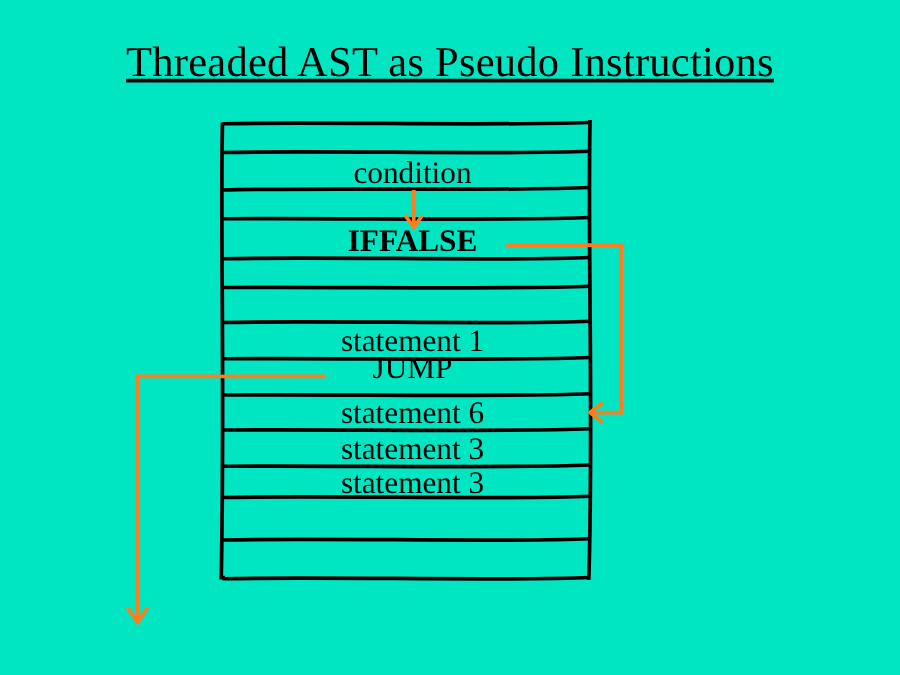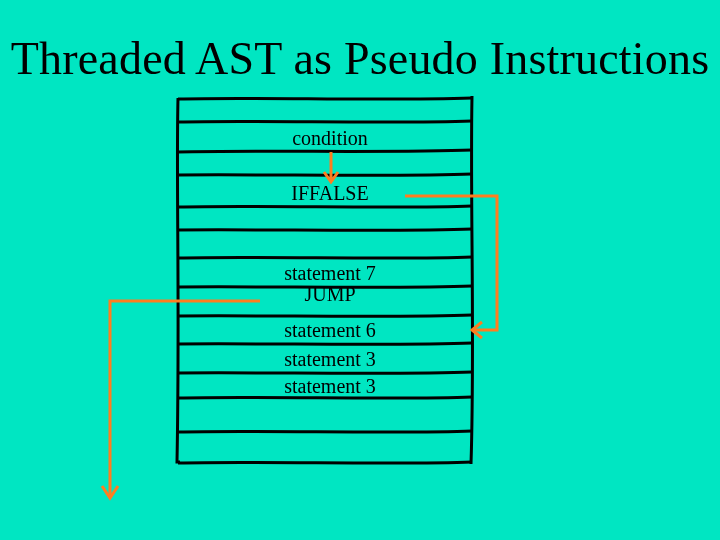--- a/index.html
+++ b/index.html
@@ -11,31 +11,32 @@
     font-family: "Times New Roman", Times, serif;
     color: #000;
     overflow: hidden;
   }
   .title {
     position: absolute;
     left: 0;
     right: 0;
     top: 32px;
     text-align: center;
-    font-size: 46px;
+    font-size: 34px;
     letter-spacing: 0.2px;
+    text-decoration: underline;
   }
   svg {
     position: absolute;
     left: 0;
     top: 0;
   }
   .row-label {
     position: absolute;
-    font-size: 20px;
+    font-size: 25px;
     line-height: 21px;
     text-align: center;
     width: 160px;
   }
 </style>
 </head>
 <body style="background: rgb(0, 230, 194);">
 
 <div class="title">Threaded AST as Pseudo Instructions</div>
 
@@ -69,18 +70,18 @@
     <path d="M 482 322  L 472 330  L 482 338" stroke="#ff7d1f" stroke-width="3" fill="none"></path>
   </g>
 
   <g>
     <path d="M 260 301  L 110 301  L 110 496" stroke="#ff7d1f" stroke-width="3" fill="none"></path>
     <path d="M 102 486  L 110 498  L 118 486" stroke="#ff7d1f" stroke-width="3" fill="none"></path>
   </g>
 </svg>
 
 <div class="row-label" style="left:250px; top:128px;">condition</div>
-<div class="row-label" style="left:250px; top:183px;">IFFALSE</div>
-<div class="row-label" style="left:250px; top:263px;">statement 7</div>
+<div class="row-label" style="left:250px; top:183px;font-weight:bold;">IFFALSE</div>
+<div class="row-label" style="left:250px; top:263px;">statement 1</div>
 <div class="row-label" style="left:250px; top:284px;">JUMP</div>
 <div class="row-label" style="left:250px; top:320px;">statement 6</div>
 <div class="row-label" style="left:250px; top:349px;">statement 3</div>
 <div class="row-label" style="left:250px; top:376px;">statement 3</div>
 
 </body></html>

